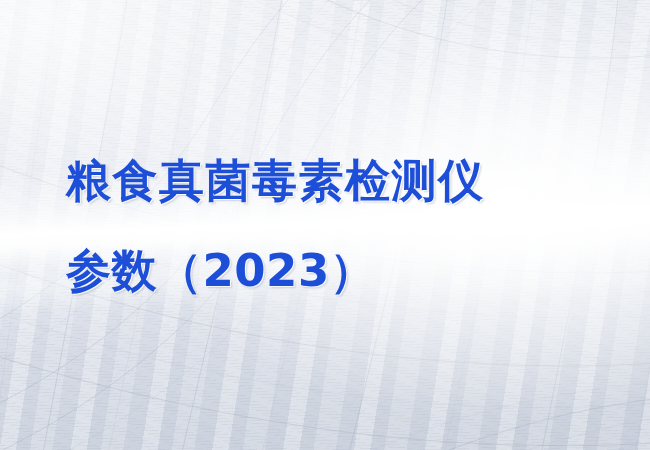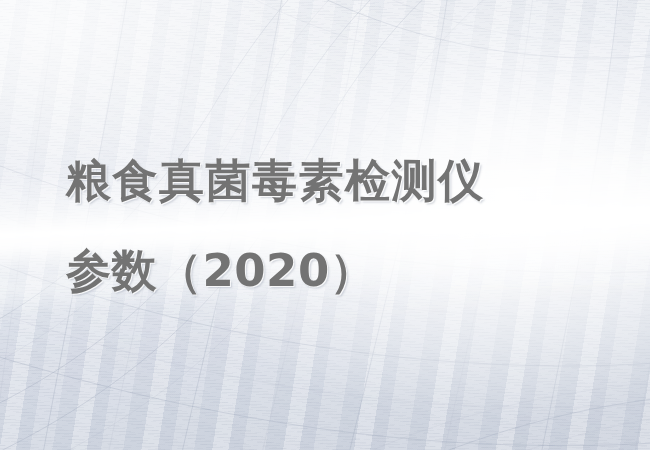--- a/index.html
+++ b/index.html
@@ -145,21 +145,21 @@
 
   
   #title-block {
     position: absolute;
     left: 66px;
     top: 136px;
     width: 560px;
     z-index: 5;
   }
   .title-line {
-    color: #737373;
+    color: #1d4ed8;
     font-family: "DejaVu Sans", "Liberation Sans", sans-serif;
     font-weight: bold;
     font-size: 45px;
     line-height: 90px;
     letter-spacing: 1.5px;
     white-space: nowrap;
     text-shadow:
        1px 1px 0 rgba(255,255,255,0.85),
       -0.5px -0.5px 0 rgba(255,255,255,0.35),
        2px 2px 2px rgba(120,130,150,0.30);
@@ -213,16 +213,16 @@
     </svg>
   </div>
 
   <div class="bg-layer" id="bg-rightglow"></div>
   <div class="bg-layer" id="bg-tlfade"></div>
   <div class="bg-layer" id="bg-swoosh2"></div>
   <div class="bg-layer" id="bg-swoosh"></div>
 
   <div id="title-block">
     <div class="title-line" id="title-line-1">粮食真菌毒素检测仪</div>
-    <div class="title-line" id="title-line-2">参数（2020）</div>
+    <div class="title-line" id="title-line-2">参数（2023）</div>
   </div>
 
 </div>
 
 </body></html>

